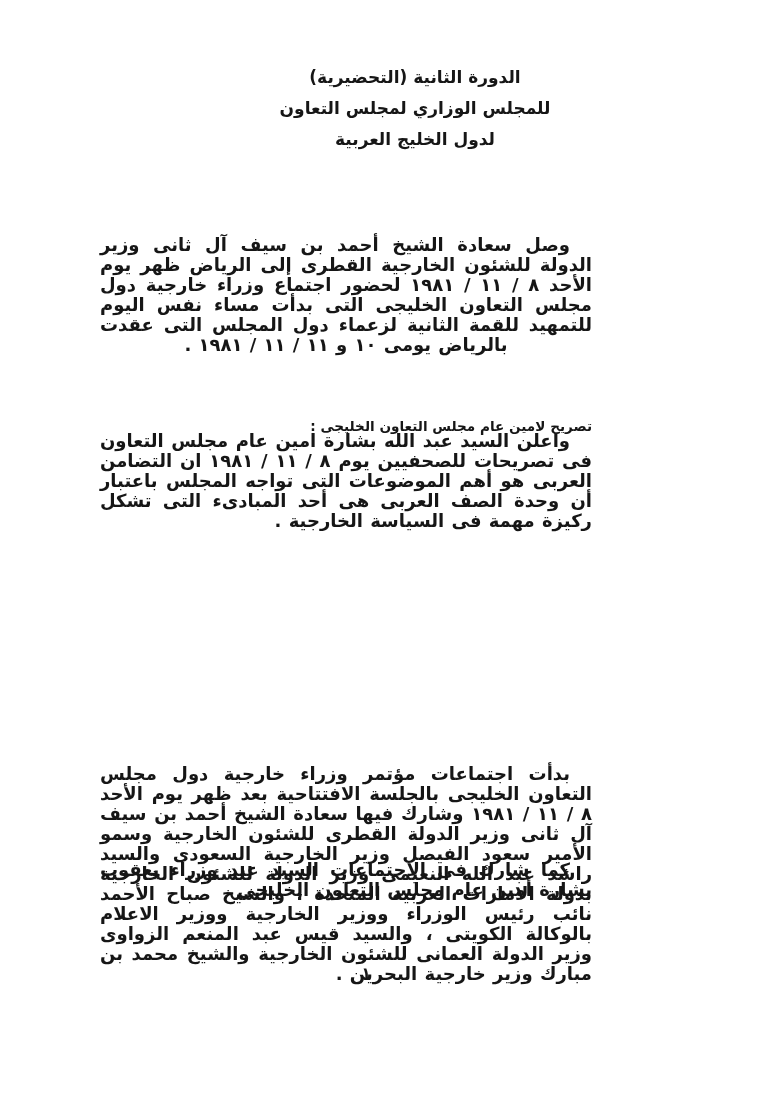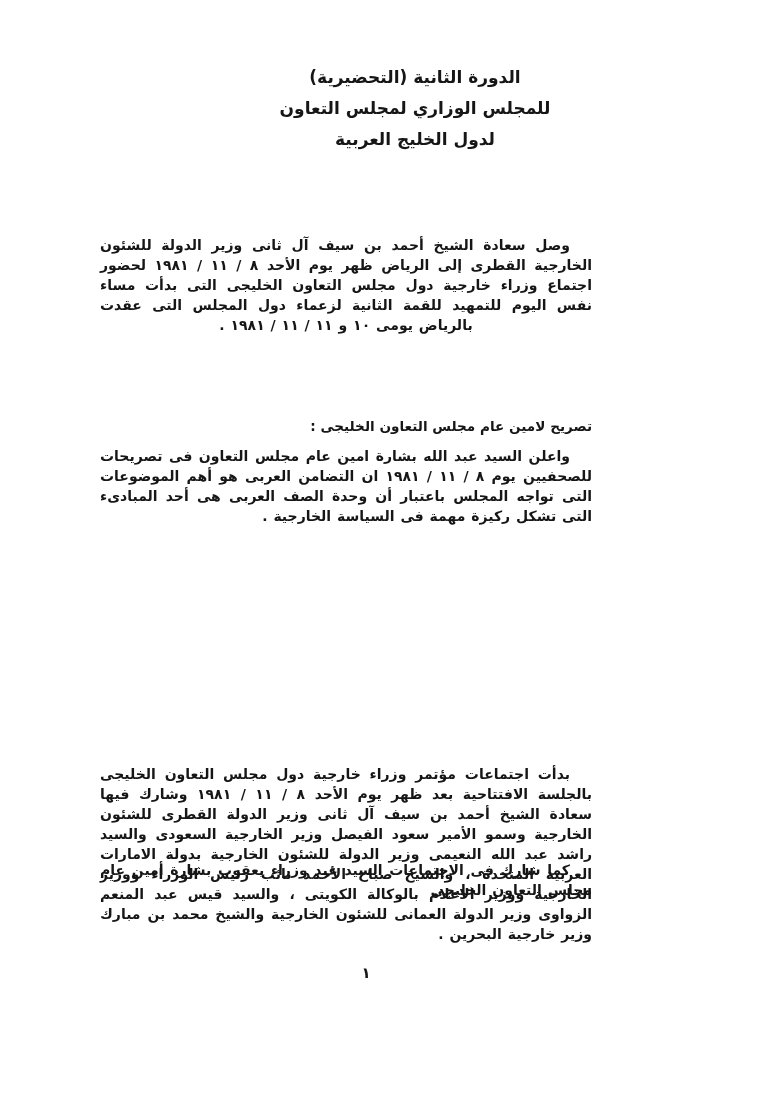--- a/index.html
+++ b/index.html
@@ -32,36 +32,36 @@
     letter-spacing: 0.2px;
   }
   
   .para, .heading {
     position: absolute;
     left: 100px;
     width: 492px;
     margin: 0;
     direction: rtl;
     font-weight: 700;
-    font-size: 14px;
+    font-size: 18px;
     line-height: 20px;
   }
   .para {
     text-align: justify;
     text-indent: 22px;
     word-spacing: 1px;
   }
   .heading {
     text-align: right;
     font-size: 13.6px;
   }
   .pos-intro     { top: 235px; }
   .center-last   { text-align-last: center; }
   .pos-h-statement { top: 398px; margin-top: 18px; }
-  .pos-st1       { top: 446px; }
+  .pos-st1       { top: 431px; }
   .pos-st2       { top: 487px; }
   .pos-st3       { top: 546px; }
   .pos-h-opening { top: 687px; }
   .pos-op1       { top: 764px; }
   .pos-op2       { top: 860px; }
   .page-number {
     position: absolute;
     top: 963px;
     left: 340px;
     width: 52px;

